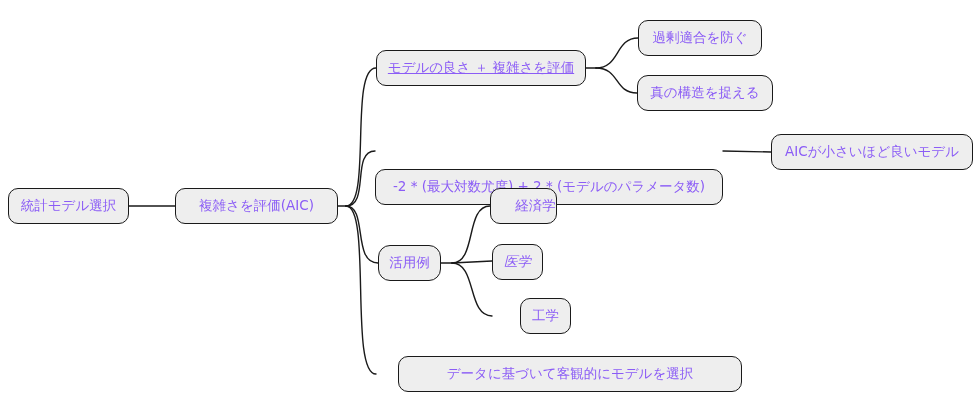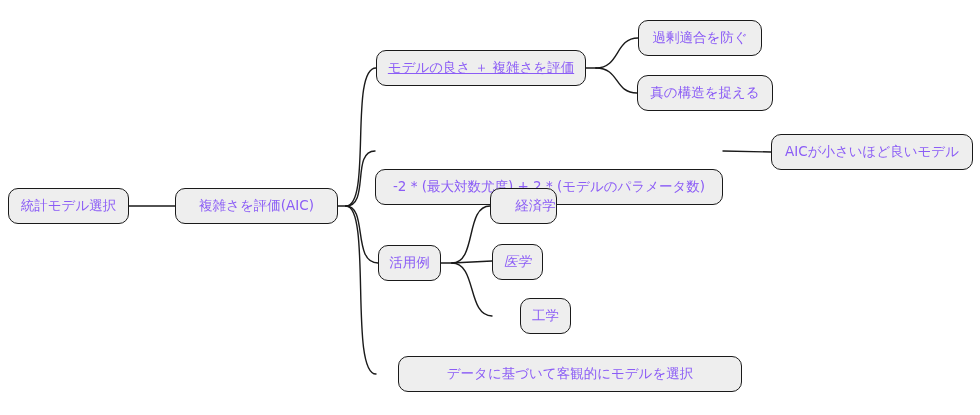--- a/index.html
+++ b/index.html
@@ -73,21 +73,21 @@
   <div class="node" style="left:376px; top:50px;  width:210px;text-decoration:underline;">モデルの良さ ＋ 複雑さを評価</div>
 
   <div class="node" style="left:638px; top:20px;  width:124px;">過剰適合を防ぐ</div>
 
   <div class="node" style="left:637px; top:75px;  width:136px;border-radius:11px;">真の構造を捉える</div>
 
   <div class="node" style="left:375px; top:133px; width:348px;margin-top:36px;">-2 * (最大対数尤度) + 2 * (モデルのパラメータ数)</div>
 
   <div class="node" style="left:771px; top:134px; width:202px;">AICが小さいほど良いモデル</div>
 
-  <div class="node" style="left:378px; top:245px; width:63px;">活用例</div>
+  <div class="node" style="left:378px; top:245px; width:63px;border-radius:12px;">活用例</div>
 
   <div class="node" style="left:490px; top:188px; width:67px;padding-left:32px;">経済学</div>
 
   <div class="node" style="left:492px; top:244px; width:51px;font-style:italic;">医学</div>
 
   <div class="node" style="left:492px; top:298px; width:51px;margin-left:28px;">工学</div>
 
   <div class="node" style="left:398px; top:356px; width:344px;">データに基づいて客観的にモデルを選択</div>
 
 </div>

